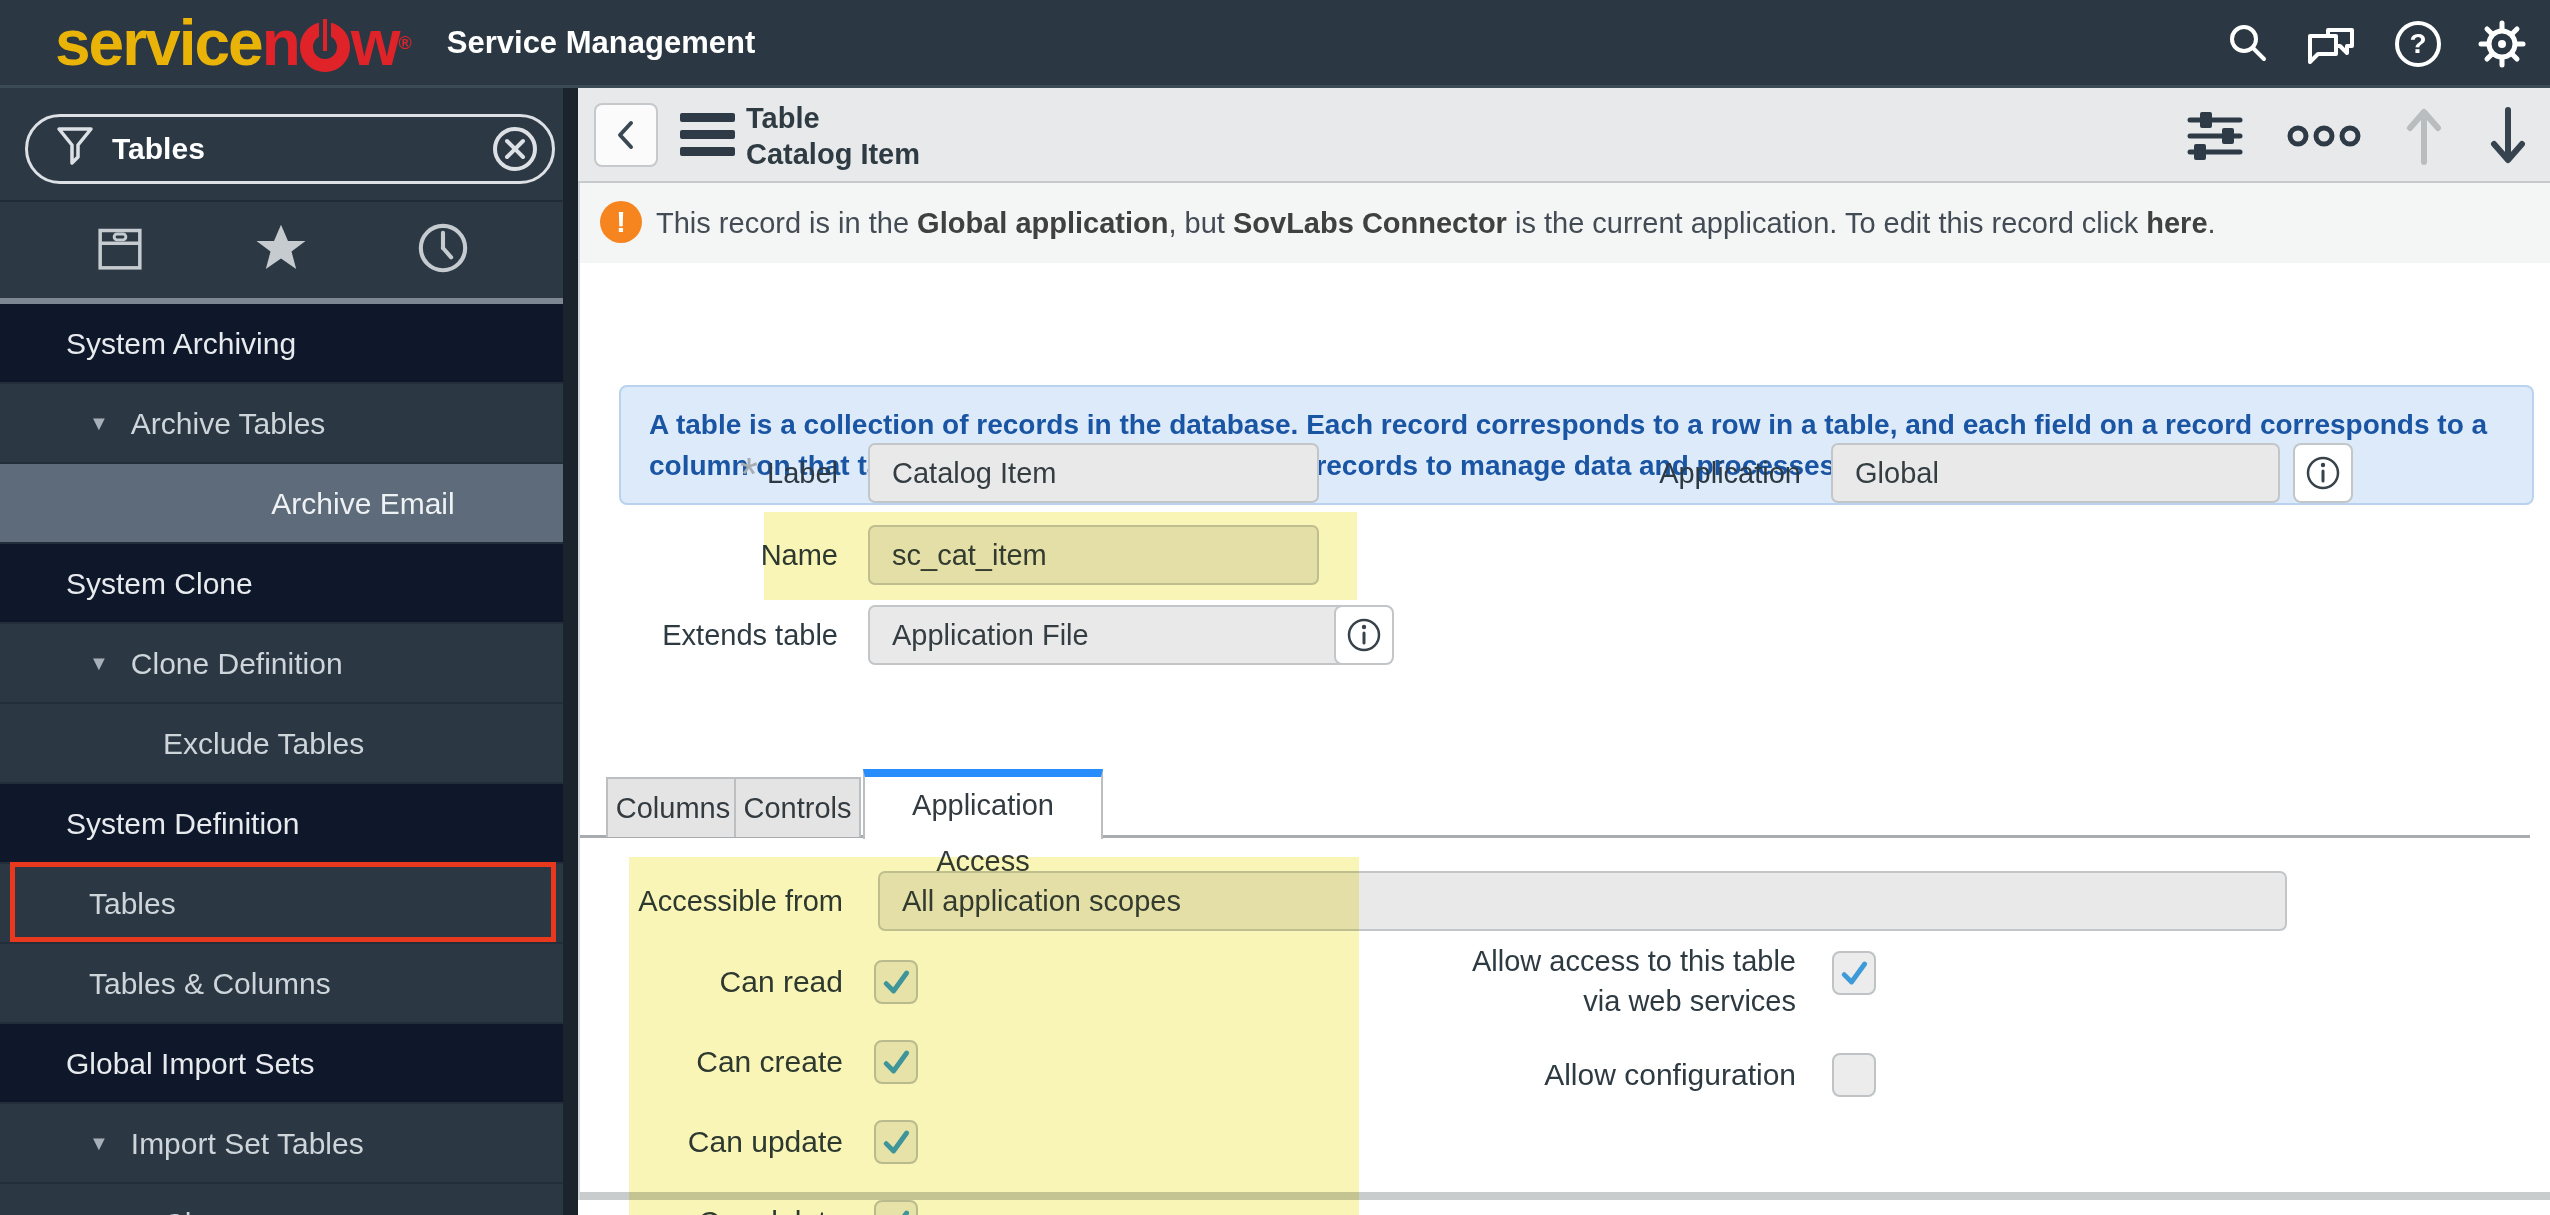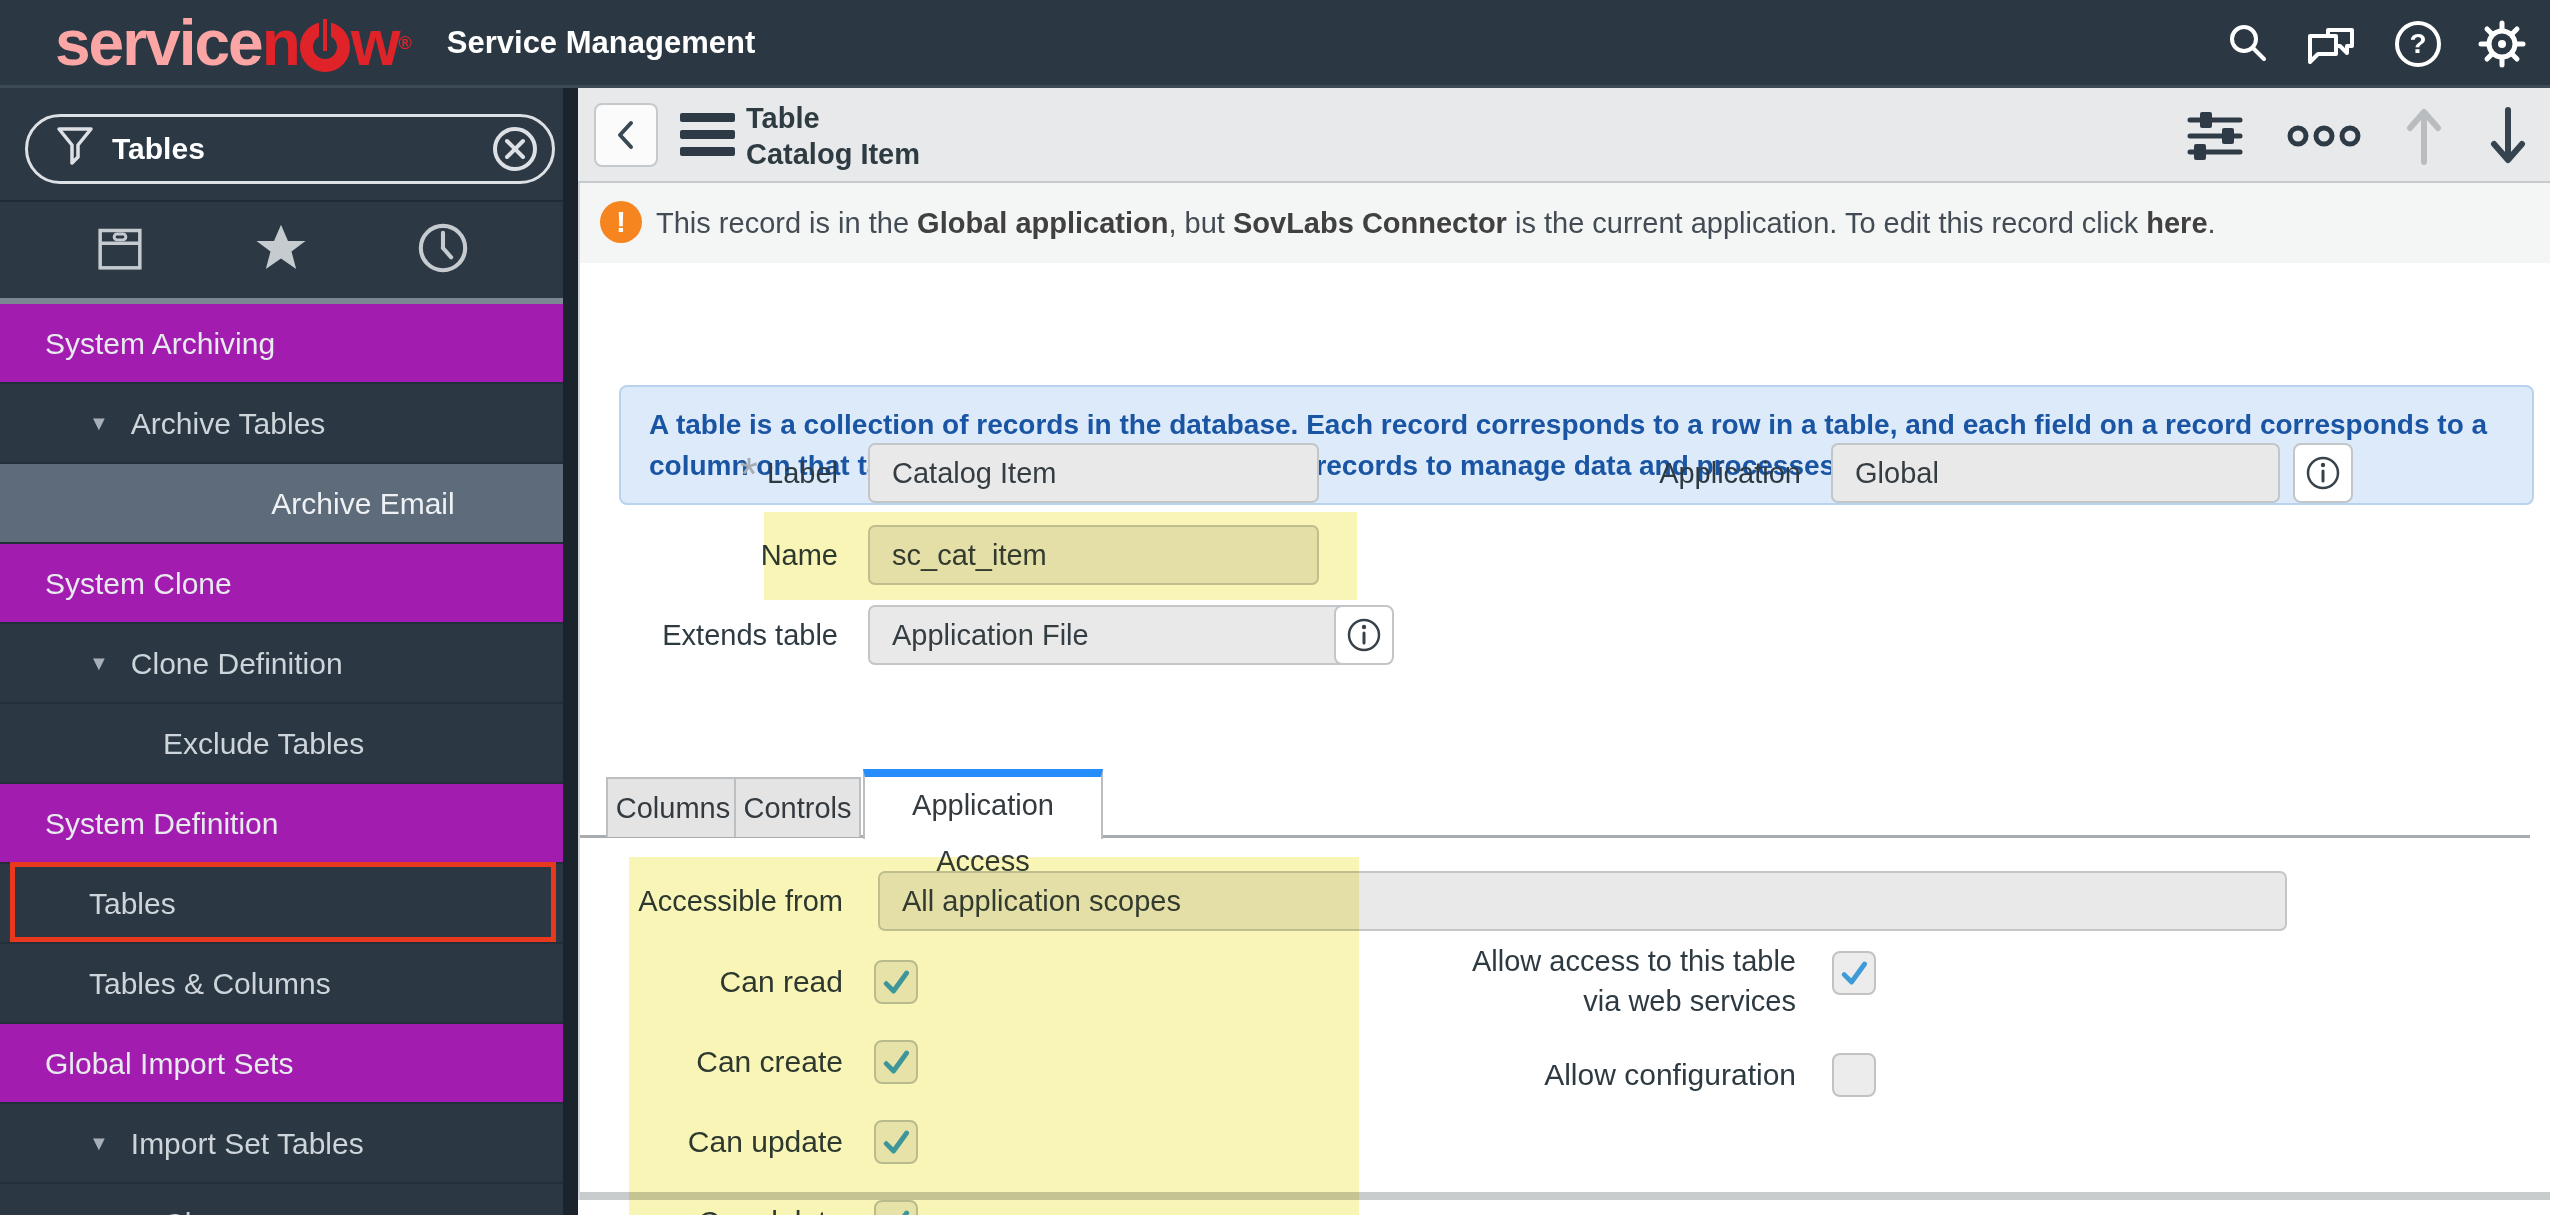--- a/index.html
+++ b/index.html
@@ -5,21 +5,21 @@
   * { margin:0; padding:0; box-sizing:border-box; }
   html,body { width:2550px; height:1215px; overflow:hidden; background:#eceeee;
     font-family:"Liberation Sans", sans-serif; }
   .app { position:relative; width:2550px; height:1215px; }
 
   
   .topbar { position:absolute; left:0; top:0; width:2550px; height:88px;
     background:#2b3844; border-bottom:3px solid #3c4a56; display:flex; align-items:center; }
   .logo { display:flex; align-items:center; margin-left:55px; font-weight:bold;
     font-size:64px; letter-spacing:-2px; line-height:88px; }
-  .logo .svc { color:#fca5a5; }
+  .logo .svc { color:#eab308; }
   .logo .red { color:#df2329; }
   .power-o { position:relative; display:inline-block; width:50px; height:50px;
     border:13px solid #df2329; border-radius:50%; margin:0 1px; top:4px; }
   .power-o .bar { position:absolute; left:50%; top:-16px; transform:translateX(-50%);
     width:12px; height:32px; background:#df2329; border-left:4px solid #2b3844; border-right:4px solid #2b3844; }
   .logo .reg { color:#df2329; font-size:18px; vertical-align:top; line-height:40px; letter-spacing:0; }
   .product { color:#ffffff; font-size:31px; font-weight:bold; margin-left:35px; white-space:nowrap; }
   .top-icons { position:absolute; right:22px; top:0; height:88px; display:flex; align-items:center; gap:32px; }
   .top-icons svg { display:block; }
 
@@ -32,21 +32,21 @@
     border:3px solid #dde1e5; border-radius:40px; display:flex; align-items:center; }
   .filter-pill .ftext { color:#ffffff; font-size:30px; font-weight:bold; margin-left:18px; }
   .funnel { margin-left:28px; }
   .clear-btn { position:absolute; right:14px; top:9px; width:46px; height:46px; }
   .tools-inner { height:98px; display:flex; align-items:center; justify-content:space-around;
     padding:0 40px; border-top:2px solid #202b36; }
   .nav-sep { height:6px; background:#7c8793; }
   .nav { }
   .nav-item { position:relative; height:80px; line-height:80px; font-size:30px;
     color:#ced5da; border-bottom:2px solid #222e3a; white-space:nowrap; cursor:pointer; }
-  .nav-item.header { background:#a21caf; color:#e7ebee; padding-left:45px; }
+  .nav-item.header { background:#0f172a; color:#e7ebee; padding-left:66px; }
   .nav-item.parent { background:#2b3743; padding-left:89px; }
   .nav-item.parent .arr { display:inline-block; font-size:20px; color:#a7b0b8;
     margin-right:22px; vertical-align:middle; transform:translateY(-3px); }
   .nav-item.child { background:#2b3743; padding-left:163px; }
   .nav-item.module { background:#2b3743; padding-left:89px; }
   .nav-item.email-hl { background:#5e6b7a; color:#eff2f4;text-align:center; }
   .red-box { position:absolute; left:10px; top:774px; width:546px; height:80px;
     border:5px solid #e8391f; pointer-events:none; z-index:5; }
 
   

